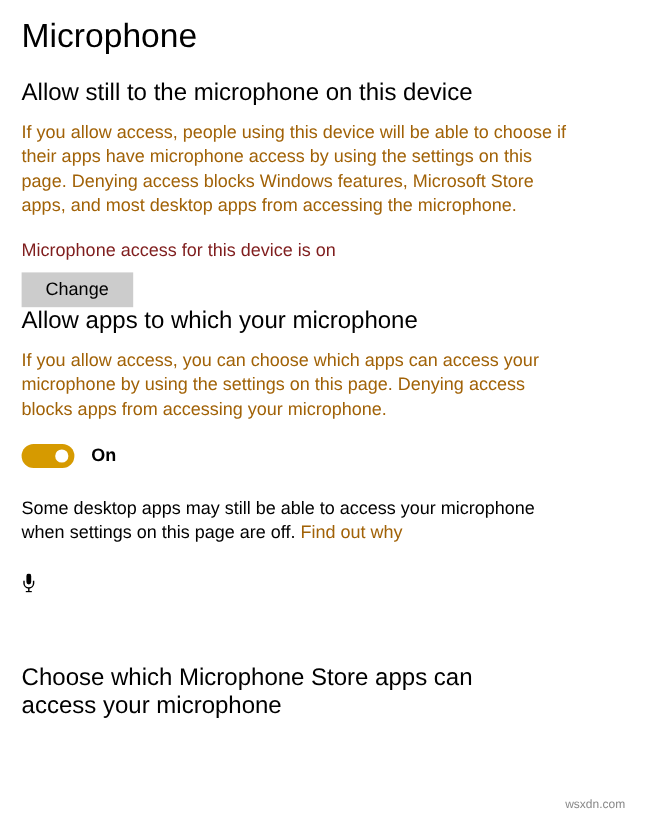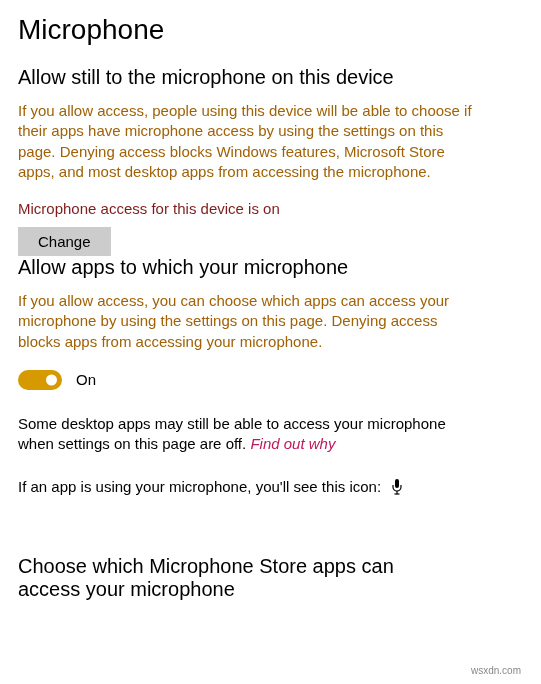--- a/index.html
+++ b/index.html
@@ -51,20 +51,21 @@
       font-size: 15px;
       padding: 6px 20px;
       color: #000;
       cursor: pointer;
     }
     .toggle-row {
       display: flex;
       align-items: center;
       gap: 14px;
       margin-bottom: 24px;
+      font-weight: bold;
     }
     .toggle {
       width: 44px;
       height: 20px;
       background: #d69a00;
       border-radius: 10px;
       position: relative;
       cursor: pointer;
     }
     .toggle::after {
@@ -83,24 +84,23 @@
       color: #000;
     }
     .body-text {
       font-size: 15px;
       color: #000;
       line-height: 1.35;
       max-width: 440px;
       margin-bottom: 24px;
     }
     .link {
-      color: #be185d;
+      color: #a16207;
       text-decoration: none;
       cursor: pointer;
-      font-style: italic;
     }
     .icon-line {
       font-size: 15px;
       color: #000;
       display: flex;
       align-items: center;
       gap: 10px;
     }
     .mic-icon {
       display: inline-flex;
@@ -134,21 +134,20 @@
 <div class="toggle-row">
   <div class="toggle"></div>
   <span class="toggle-label">On</span>
 </div>
 
 <p class="body-text">
   <span>Some desktop apps may still be able to access your microphone when settings on this page are off. </span><a class="link">Find out why</a>
 </p>
 
 <div class="icon-line">
-  <span>If an app is using your microphone, you'll see this icon:</span>
   <span class="mic-icon">
     <svg width="12" height="16" viewBox="0 0 12 16">
       <rect x="4" y="0" width="4" height="9" rx="2" fill="#000"></rect>
       <path d="M2 6 v2 a4 4 0 0 0 8 0 v-2" stroke="#000" stroke-width="1.2" fill="none"></path>
       <line x1="6" y1="12" x2="6" y2="15" stroke="#000" stroke-width="1.2"></line>
       <line x1="3.5" y1="15" x2="8.5" y2="15" stroke="#000" stroke-width="1.2"></line>
     </svg>
   </span>
 </div>
 

